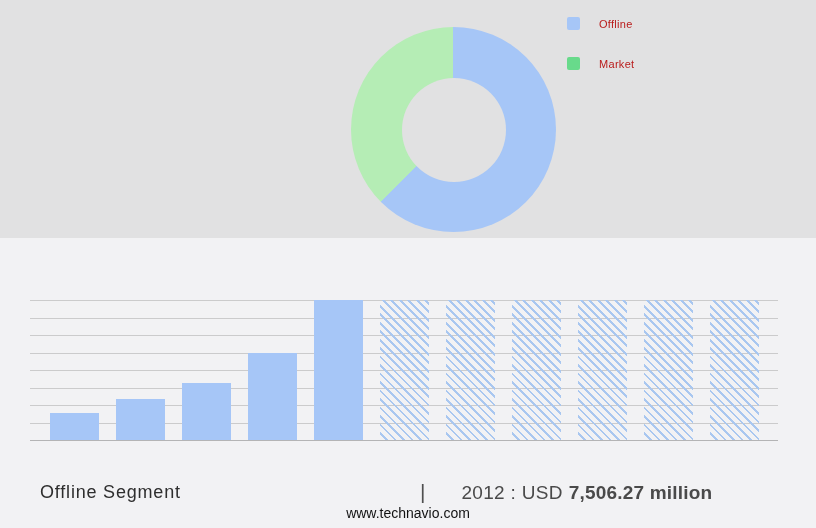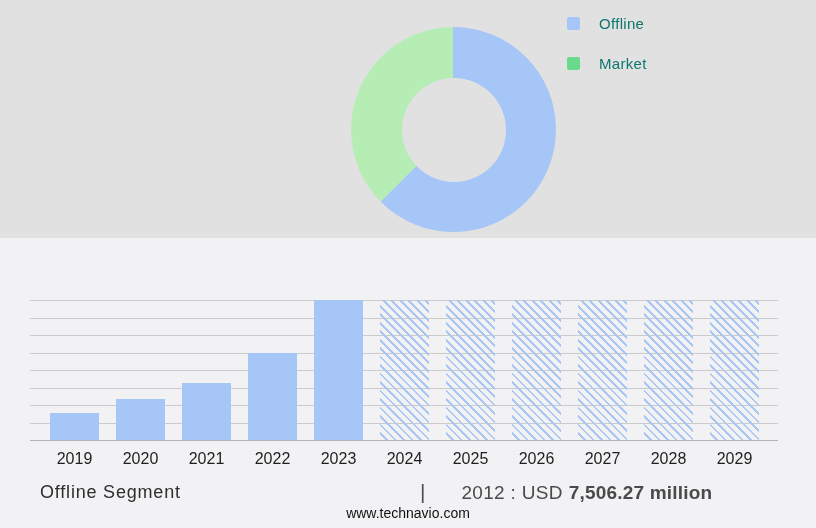--- a/index.html
+++ b/index.html
@@ -65,22 +65,22 @@
     height: 15px;
     margin-bottom: 25px;
   }
   .legend-swatch {
     width: 13px; height: 13px;
     border-radius: 2px;
     margin-right: 19px;
     flex: 0 0 auto;
   }
   .legend-label {
-    font-size: 15px;
-    color: #0f766e;
+    font-size: 11px;
+    color: #b91c1c;
     letter-spacing: 0.3px;
   }
 
   
   .bottom-section {
     position: absolute;
     left: 0; top: 238px;
     width: 816px; height: 290px;
     background: #f2f2f4;
   }
@@ -194,33 +194,20 @@
         <div class="bar" style="left: 218px; height: 86.8px; background: rgb(166, 198, 247);"></div>
         <div class="bar" style="left: 284px; height: 140px; background: rgb(166, 198, 247);"></div>
         <div class="bar" style="left: 350px; height: 140px; background: repeating-linear-gradient(45deg, rgba(0, 0, 0, 0) 0px, rgba(0, 0, 0, 0) 4px, rgb(169, 199, 240) 4px, rgb(169, 199, 240) 6px);"></div>
         <div class="bar" style="left: 416px; height: 140px; background: repeating-linear-gradient(45deg, rgba(0, 0, 0, 0) 0px, rgba(0, 0, 0, 0) 4px, rgb(169, 199, 240) 4px, rgb(169, 199, 240) 6px);"></div>
         <div class="bar" style="left: 482px; height: 140px; background: repeating-linear-gradient(45deg, rgba(0, 0, 0, 0) 0px, rgba(0, 0, 0, 0) 4px, rgb(169, 199, 240) 4px, rgb(169, 199, 240) 6px);"></div>
         <div class="bar" style="left: 548px; height: 140px; background: repeating-linear-gradient(45deg, rgba(0, 0, 0, 0) 0px, rgba(0, 0, 0, 0) 4px, rgb(169, 199, 240) 4px, rgb(169, 199, 240) 6px);"></div>
         <div class="bar" style="left: 614px; height: 140px; background: repeating-linear-gradient(45deg, rgba(0, 0, 0, 0) 0px, rgba(0, 0, 0, 0) 4px, rgb(169, 199, 240) 4px, rgb(169, 199, 240) 6px);"></div>
         <div class="bar" style="left: 680px; height: 140px; background: repeating-linear-gradient(45deg, rgba(0, 0, 0, 0) 0px, rgba(0, 0, 0, 0) 4px, rgb(169, 199, 240) 4px, rgb(169, 199, 240) 6px);"></div>
       </div>
 
-    <div class="year-labels">
-        <div class="year-label" style="left: 11.5px;">2019</div>
-        <div class="year-label" style="left: 77.5px;">2020</div>
-        <div class="year-label" style="left: 143.5px;">2021</div>
-        <div class="year-label" style="left: 209.5px;">2022</div>
-        <div class="year-label" style="left: 275.5px;">2023</div>
-        <div class="year-label" style="left: 341.5px;">2024</div>
-        <div class="year-label" style="left: 407.5px;">2025</div>
-        <div class="year-label" style="left: 473.5px;">2026</div>
-        <div class="year-label" style="left: 539.5px;">2027</div>
-        <div class="year-label" style="left: 605.5px;">2028</div>
-        <div class="year-label" style="left: 671.5px;">2029</div>
-      </div>
 
     <div class="segment-label">Offline Segment</div>
 
     <div class="value-row">
       <span class="value-separator">|</span>
       <span class="value-prefix">2012 : USD</span>
       <span class="value-bold">7,506.27 million</span>
     </div>
 
     <div class="footer">

